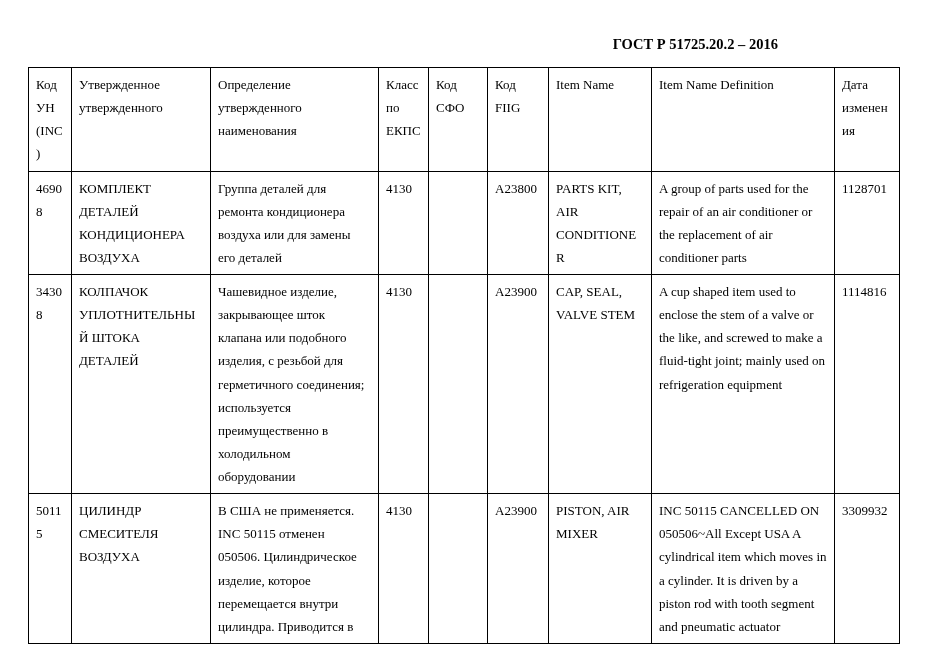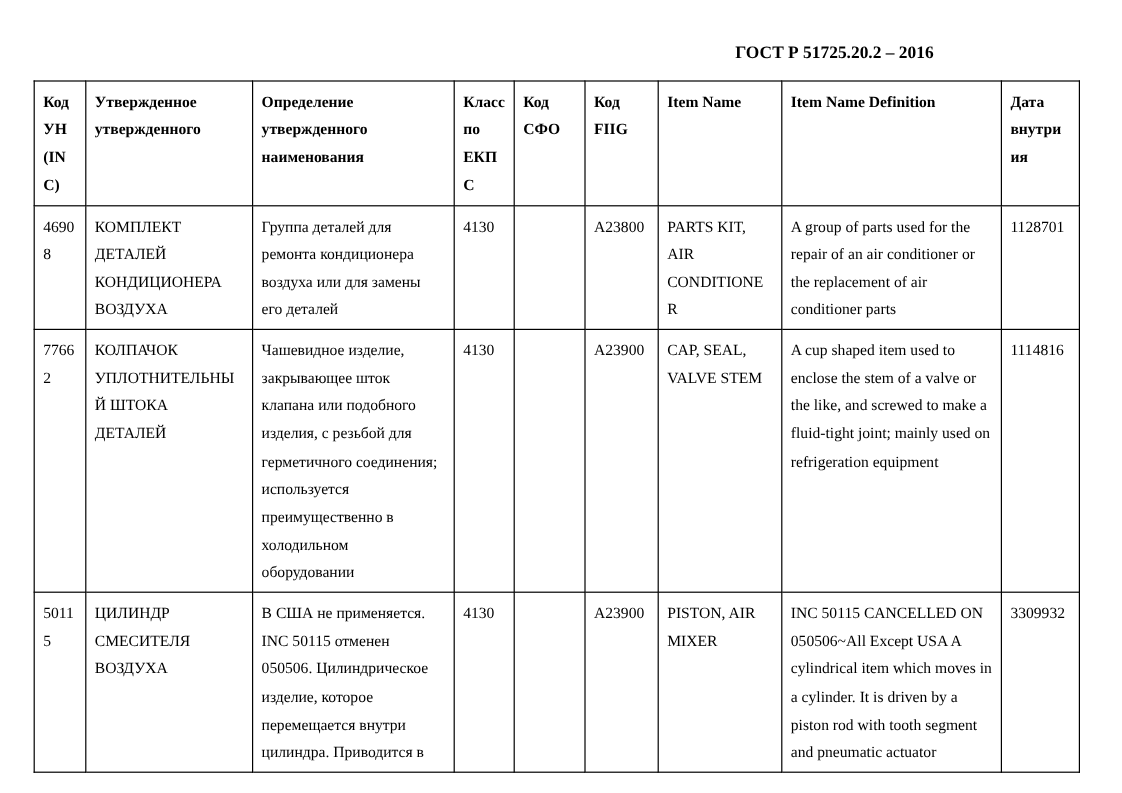--- a/index.html
+++ b/index.html
@@ -34,21 +34,21 @@
     vertical-align: top;
     text-align: left;
     padding: 5px 7px;
     font-size: 13px;
     line-height: 1.78;
     white-space: pre-line;
     overflow: hidden;
     word-wrap: break-word;
   }
   table.codes-table th {
-    font-weight: bold;
+    font-weight: normal;
   }
 </style>
 </head>
 <body>
 
 <div class="page">
 
   <div class="gost-header">ГОСТ Р 51725.20.2 – 2016</div>
 
   <table class="codes-table">
@@ -76,21 +76,21 @@
         <th>Класс
 по
 ЕКПС</th>
         <th>Код
 СФО</th>
         <th>Код
 FIIG</th>
         <th>Item Name</th>
         <th>Item Name Definition</th>
         <th>Дата
-внутри
+изменен
 ия</th>
       </tr>
     </thead>
     <tbody>
       <tr>
         <td>46908</td>
         <td>КОМПЛЕКТ
 ДЕТАЛЕЙ
 КОНДИЦИОНЕРА
 ВОЗДУХА</td>
@@ -105,21 +105,21 @@
 AIR
 CONDITIONE
 R</td>
         <td>A group of parts used for the
 repair of an air conditioner or
 the replacement of air
 conditioner parts</td>
         <td>1128701</td>
       </tr>
       <tr>
-        <td>77662</td>
+        <td>34308</td>
         <td>КОЛПАЧОК
 УПЛОТНИТЕЛЬНЫ
 Й ШТОКА
 ДЕТАЛЕЙ</td>
         <td>Чашевидное изделие,
 закрывающее шток
 клапана или подобного
 изделия, с резьбой для
 герметичного соединения;
 используется

